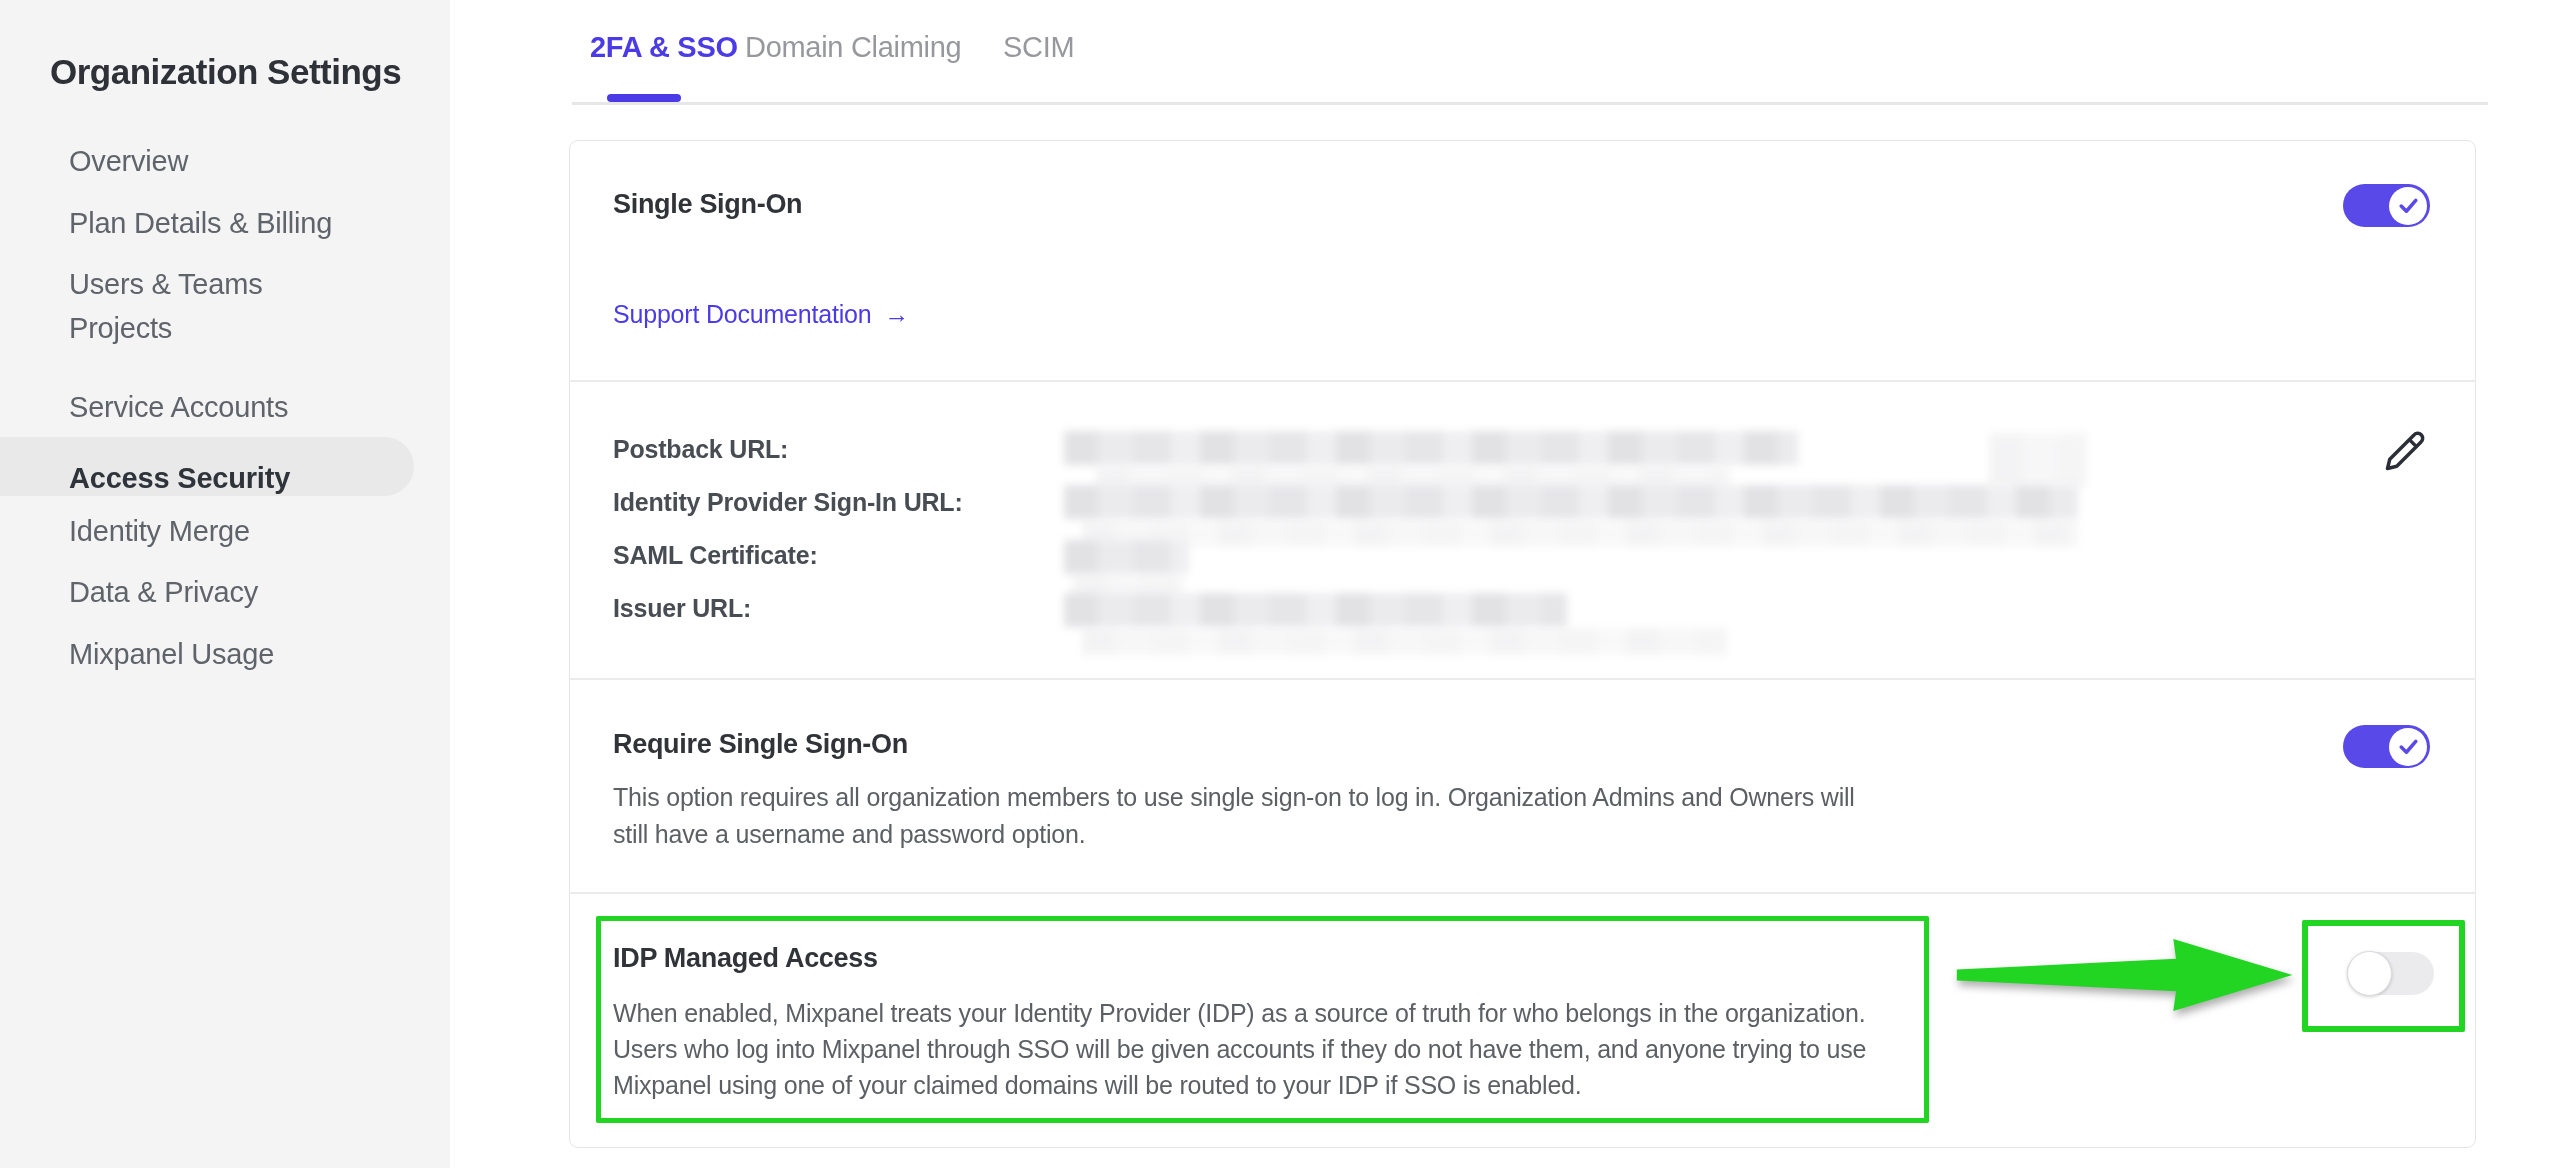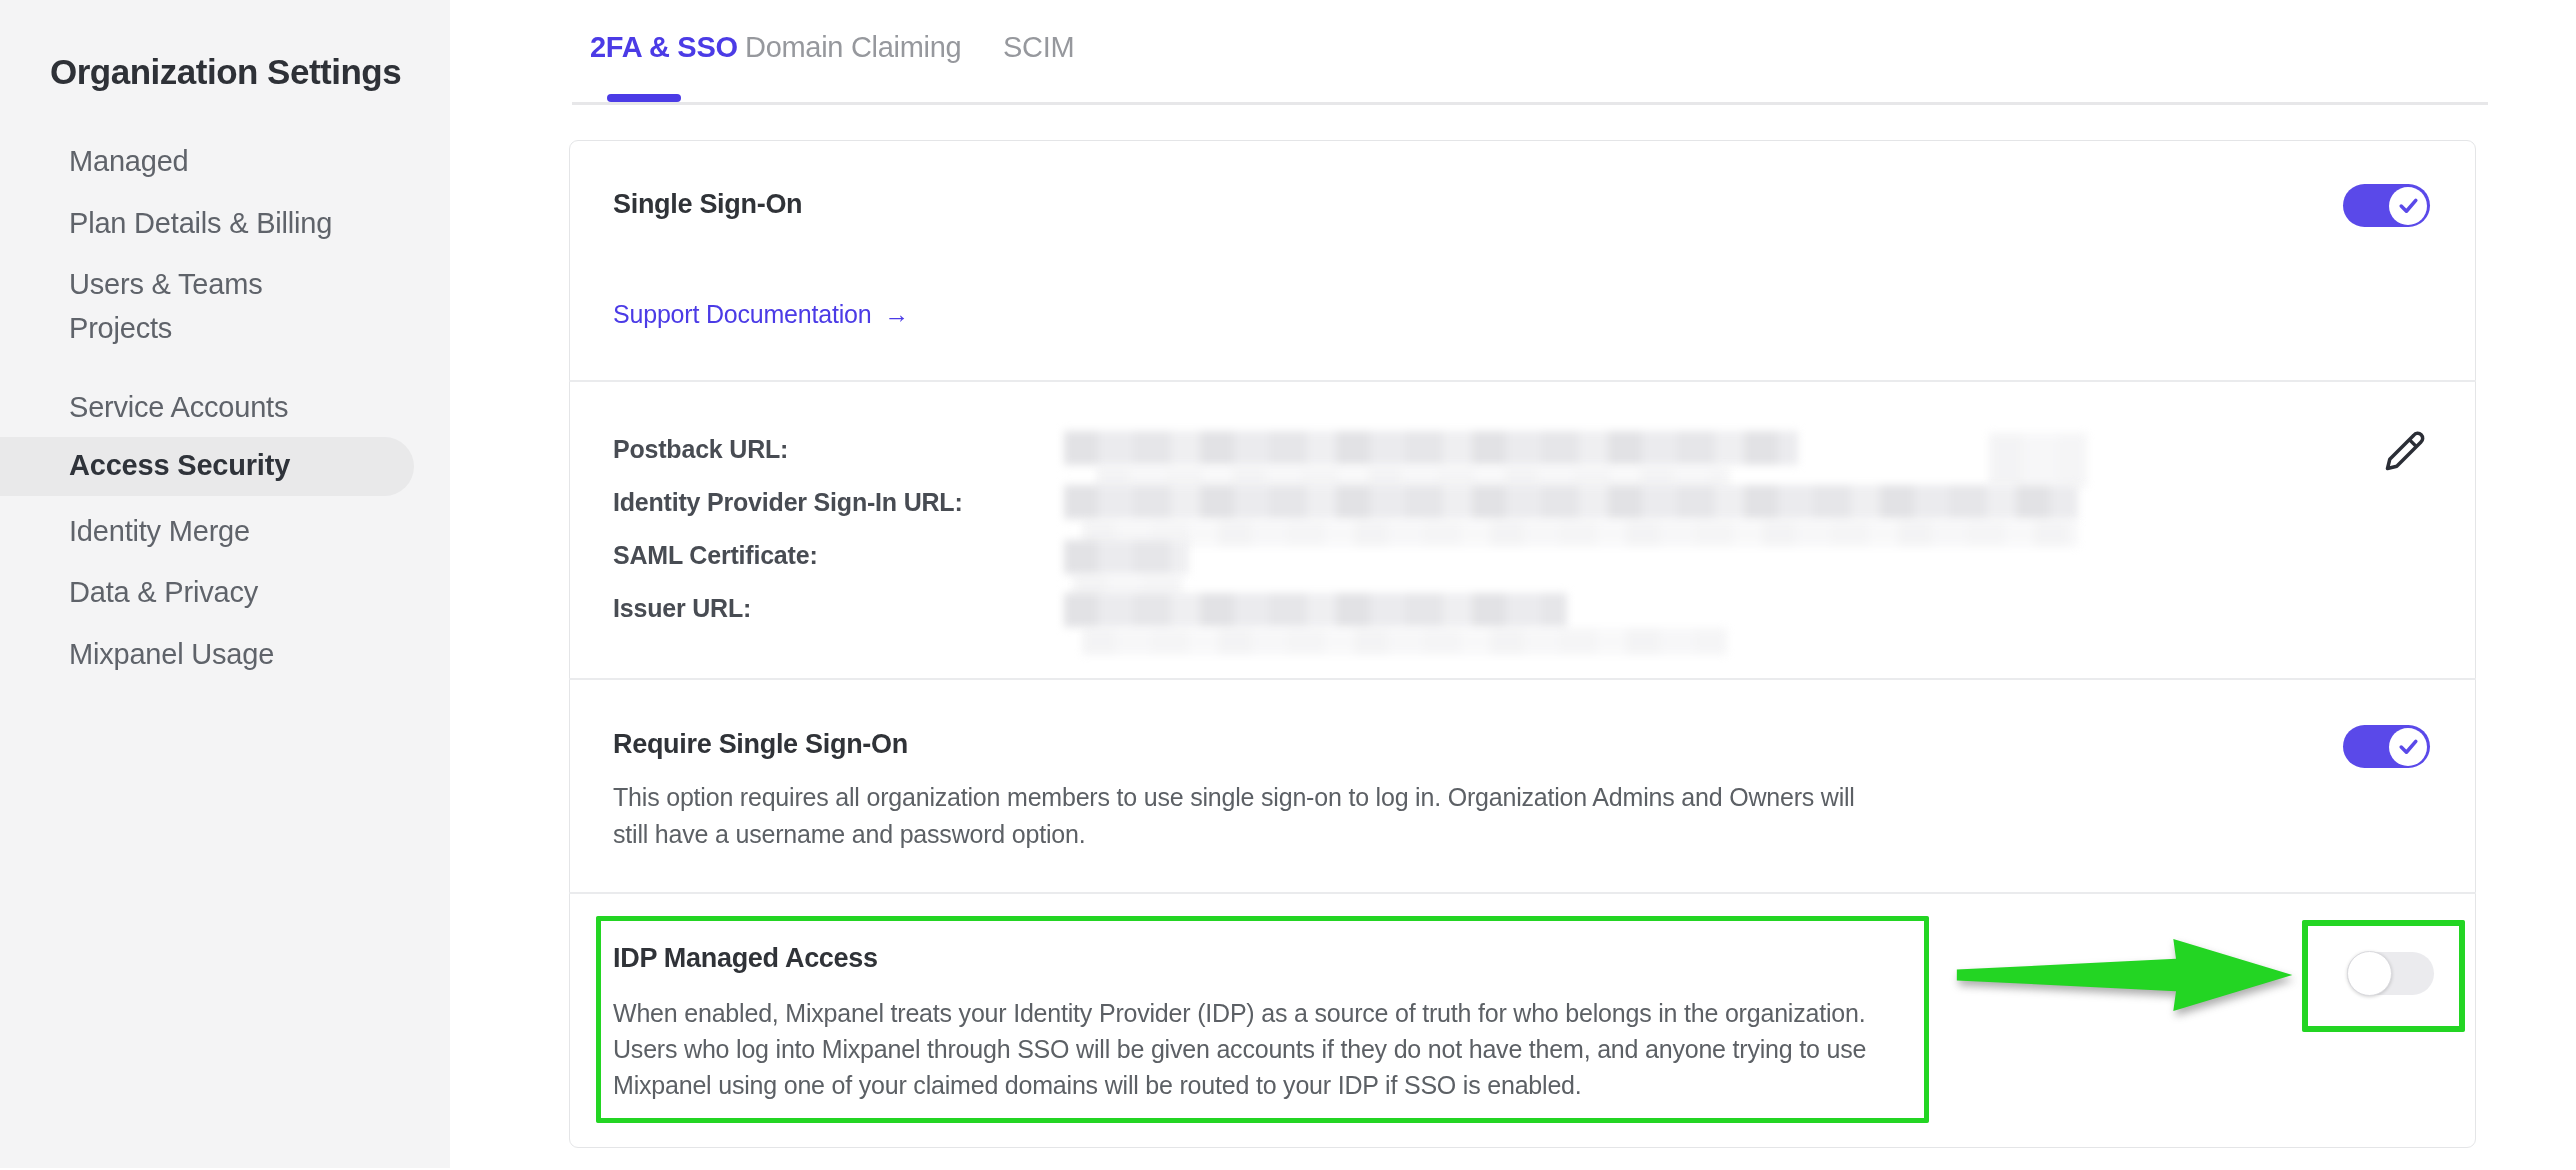--- a/index.html
+++ b/index.html
@@ -67,26 +67,26 @@
                  filter:drop-shadow(2.7px 5.4px 4.5px rgba(70,70,70,.45)); }
 </style>
 </head>
 <body>
 
 <div class="stage">
 
   <nav class="sidebar">
     <div class="sidebar-title">Organization Settings</div>
     <div class="side-pill"></div>
-    <div class="side-item" style="top:143px">Managed</div>
+    <div class="side-item" style="top:143px">Overview</div>
     <div class="side-item" style="top:205px">Plan Details &amp; Billing</div>
     <div class="side-item" style="top:266px">Users &amp; Teams</div>
     <div class="side-item" style="top:310px">Projects</div>
     <div class="side-item" style="top:389px">Service Accounts</div>
-    <div class="side-item selected" style="top:447px">Access Security</div>
+    <div class="side-item selected" style="top:460px">Access Security</div>
     <div class="side-item" style="top:513px">Identity Merge</div>
     <div class="side-item" style="top:574px">Data &amp; Privacy</div>
     <div class="side-item" style="top:636px">Mixpanel Usage</div>
   </nav>
 
   <div class="tab active" style="left:590px">2FA &amp; SSO</div>
   <div class="tab" style="left:745px">Domain Claiming</div>
   <div class="tab" style="left:1003px">SCIM</div>
   <div class="tab-underline"></div>
   <div class="tab-rule"></div>

